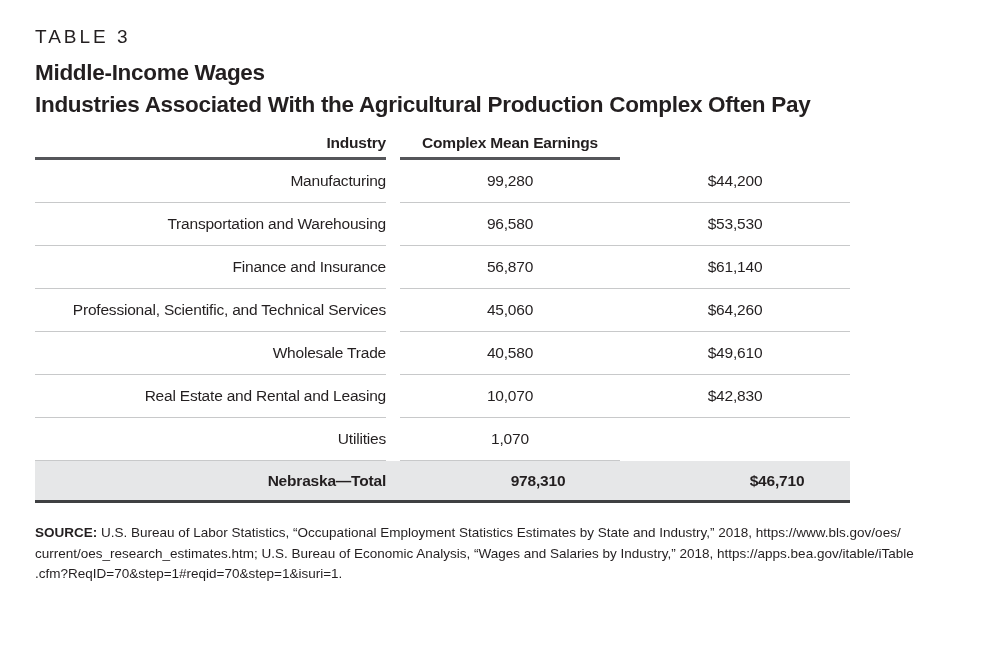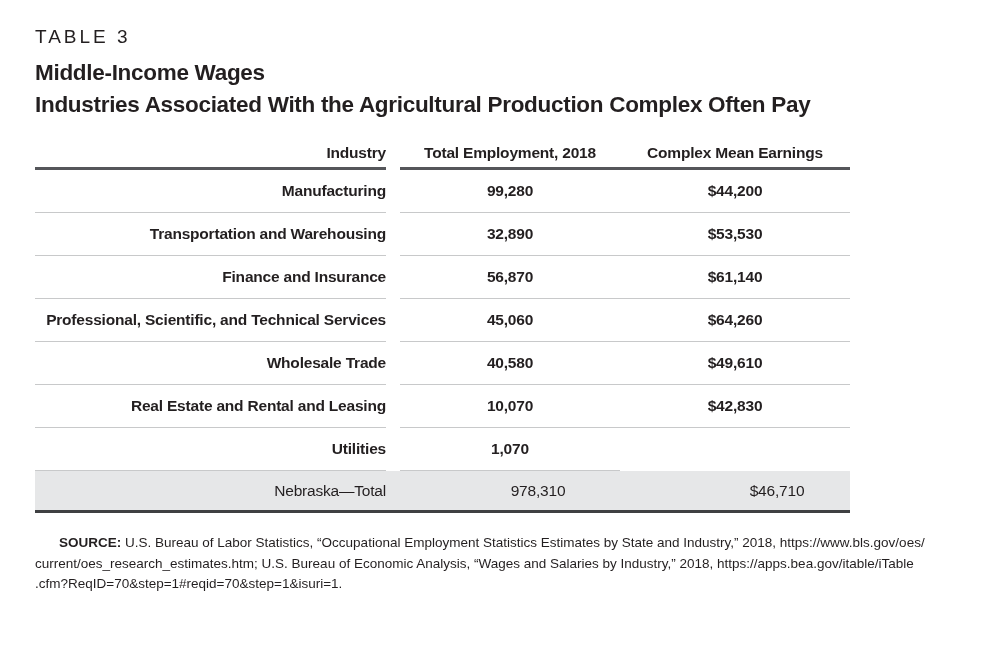--- a/index.html
+++ b/index.html
@@ -24,92 +24,91 @@
   }
   .title {
     margin-top: 9px;
     font-size: 22.5px;
     font-weight: 700;
     line-height: 32px;
     letter-spacing: -0.3px;
   }
   .title .tl { display: block; white-space: nowrap; }
 
-  .tbl { width: 815px; margin-top: 20px; }
+  .tbl { width: 815px; margin-top: 10px; }
   .trow {
     display: grid;
     grid-template-columns: 351px 14px 220px 230px;
     height: 43px;
     font-size: 15.5px;
     letter-spacing: -0.2px;
   }
   .cell { display: flex; align-items: center; }
   .c1 { justify-content: flex-end; text-align: right; white-space: nowrap; }
   .c2, .c3 { justify-content: center; text-align: center; }
 
   .thead { height: 29px; font-weight: 700; }
   .thead .cell {
     align-items: flex-end;
     padding-bottom: 5px;
     border-bottom: 3px solid #55565a;
   }
   .thead .gapcell { border-bottom: none; }
 
-  .drow .cell { border-bottom: 1px solid #c8c9ca; font-weight: bold; }
+  .drow .cell { border-bottom: 1px solid #c8c9ca; }
   .drow .gapcell { border-bottom: none; }
 
   .total {
     height: 42px;
     background: #e6e7e8;
     border-bottom: 3px solid #3f4042;
-    font-weight: 400;
+    font-weight: 700;
     gap: 14px;
   }
 
   .source {
     margin-top: 20px;
     font-size: 13.5px;
     line-height: 20.5px;
     color: #231f20;
   }
   .source .sline { display: block; white-space: nowrap; }
-  .source .slabel { font-weight: 700; margin-left: 24px; }
+  .source .slabel { font-weight: 700; }
 </style>
 </head>
 <body>
 
 <div class="page">
 
   <div class="kicker">TABLE 3</div>
 
   <h1 class="title">
     <span class="tl">Middle-Income Wages</span>
     <span class="tl">Industries Associated With the Agricultural Production Complex Often Pay</span>
   </h1>
 
   <div class="tbl">
 
     <div class="trow thead">
       <div class="cell c1">Industry</div>
       <div class="cell gapcell"></div>
-      <div class="cell c2">Total Employment, 2018</div>
       <div class="cell c3">Complex Mean Earnings</div>
     </div>
 
     <div class="trow drow">
       <div class="cell c1">Manufacturing</div>
       <div class="cell gapcell"></div>
       <div class="cell c2">99,280</div>
       <div class="cell c3">$44,200</div>
     </div>
 
     <div class="trow drow">
       <div class="cell c1">Transportation and Warehousing</div>
       <div class="cell gapcell"></div>
-      <div class="cell c2">32,890</div>
+      <div class="cell c2">96,580</div>
       <div class="cell c3">$53,530</div>
     </div>
 
     <div class="trow drow">
       <div class="cell c1">Finance and Insurance</div>
       <div class="cell gapcell"></div>
       <div class="cell c2">56,870</div>
       <div class="cell c3">$61,140</div>
     </div>
 

